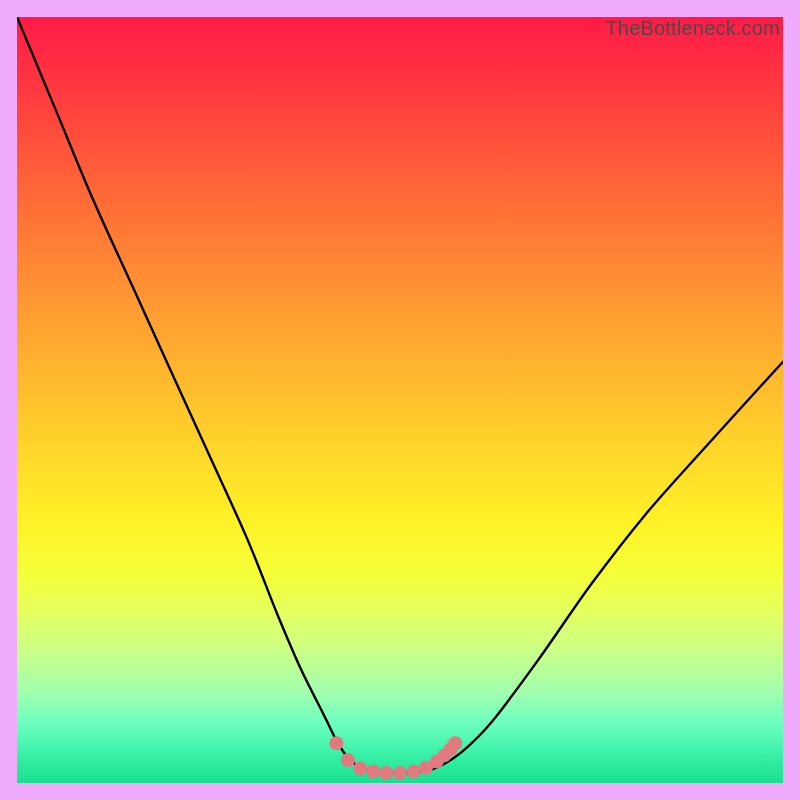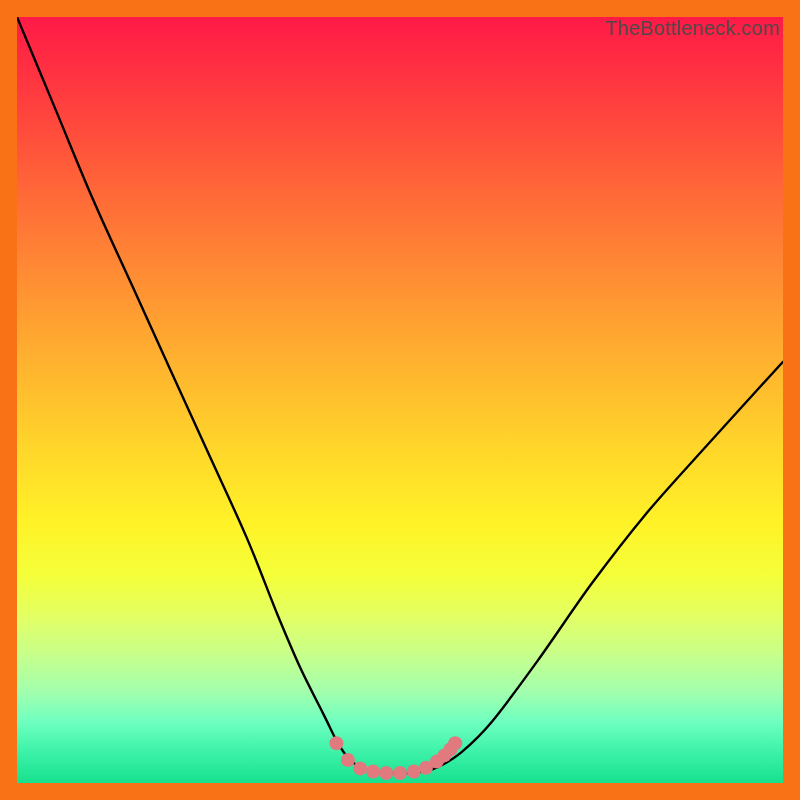--- a/index.html
+++ b/index.html
@@ -9,21 +9,21 @@
     height: 800px;
     background: #000;
     overflow: hidden;
   }
   .frame {
     position: absolute;
     left: 0;
     top: 0;
     width: 800px;
     height: 800px;
-    background: #f97316;
+    background: #f0abfc;
   }
   .plot-area {
     position: absolute;
     left: 17px;
     top: 17px;
     width: 766px;
     height: 766px;
     background: linear-gradient(to bottom,
       #ff1a47 0%,
       #ff3b3f 10%,

